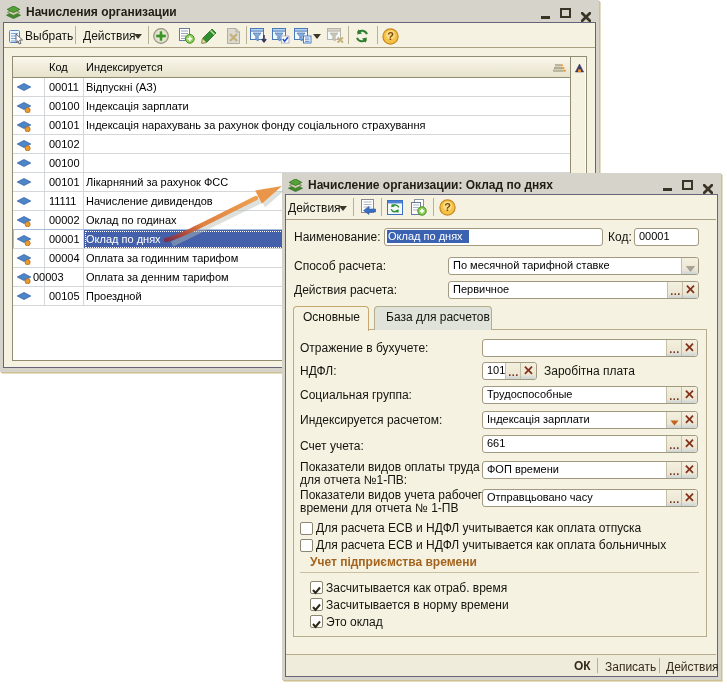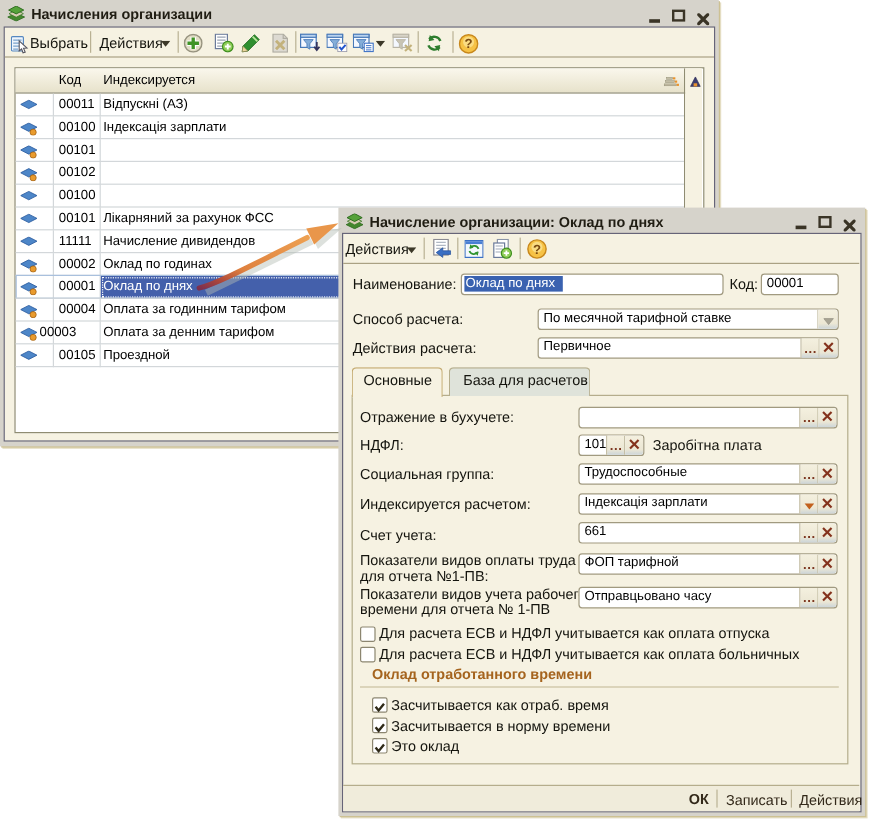--- a/index.html
+++ b/index.html
@@ -165,20 +165,21 @@
 <div class="rowline" style="left:0;top:18px;width:557px"></div>
 </div>
 <div class="ab" style="left:0;top:59px;width:557px;height:19px">
 <div class="ab" style="left:31px;top:0;width:1px;height:19px;background:#d3d7da"></div>
 <div class="ab" style="left:70px;top:0;width:1px;height:19px;background:#d3d7da"></div>
 <svg class="ab" style="left:4px;top:5px" width="15" height="11" viewBox="0 0 15 11">
           <path d="M7 0.5 L13.8 4 L7 7.5 L0.2 4 Z" fill="#4d86c8" stroke="#2b5c9e" stroke-width="0.7"></path>
           <circle cx="10.6" cy="8.2" r="2.6" fill="#e99b2e" stroke="#9a5a10" stroke-width="0.6"></circle>
         </svg>
 <div class="cell" style="left:36px;top:3px">00101</div>
+<div class="cell" style="left:73px;top:3px">Індексація нарахувань за рахунок фонду соціального страхування</div>
 <div class="rowline" style="left:0;top:18px;width:557px"></div>
 </div>
 <div class="ab" style="left:0;top:78px;width:557px;height:19px">
 <div class="ab" style="left:31px;top:0;width:1px;height:19px;background:#d3d7da"></div>
 <div class="ab" style="left:70px;top:0;width:1px;height:19px;background:#d3d7da"></div>
 <svg class="ab" style="left:4px;top:5px" width="15" height="11" viewBox="0 0 15 11">
           <path d="M7 0.5 L13.8 4 L7 7.5 L0.2 4 Z" fill="#4d86c8" stroke="#2b5c9e" stroke-width="0.7"></path>
           <circle cx="10.6" cy="8.2" r="2.6" fill="#e99b2e" stroke="#9a5a10" stroke-width="0.6"></circle>
         </svg>
 <div class="cell" style="left:36px;top:3px">00102</div>
@@ -401,21 +402,21 @@
       <div class="ftext" style="top:1px">661</div>
       <div class="fbtn" style="right:15px;width:15px">
         <div class="dots" style="margin-top:6px">...</div>
       </div>
       <div class="fbtn" style="right:0;width:15px;border-radius:0 3px 3px 0">
         <div class="xg">✕</div>
       </div>
     </div>
 <div class="lbl" style="left:300px;top:461px">Показатели видов оплаты труда<br>для отчета №1-ПВ:</div>
 <div class="fld" style="left:482px;top:461px;width:214px;height:16px">
-      <div class="ftext" style="top:1px">ФОП тарифной</div>
+      <div class="ftext" style="top:1px">ФОП времени</div>
       <div class="fbtn" style="right:15px;width:15px">
         <div class="dots" style="margin-top:6px">...</div>
       </div>
       <div class="fbtn" style="right:0;width:15px;border-radius:0 3px 3px 0">
         <div class="xg">✕</div>
       </div>
     </div>
 <div class="lbl" style="left:300px;top:489px">Показатели видов учета рабочего<br>времени для отчета № 1-ПВ</div>
 <div class="fld" style="left:482px;top:489px;width:214px;height:16px">
       <div class="ftext" style="top:1px">Отправцьовано часу</div>
@@ -423,21 +424,21 @@
         <div class="dots" style="margin-top:6px">...</div>
       </div>
       <div class="fbtn" style="right:0;width:15px;border-radius:0 3px 3px 0">
         <div class="xg">✕</div>
       </div>
     </div>
 <div class="cb" style="left:300px;top:522px"></div>
 <div class="lbl" style="left:316px;top:522px">Для расчета ЕСВ и НДФЛ учитывается как оплата отпуска</div>
 <div class="cb" style="left:300px;top:539px"></div>
 <div class="lbl" style="left:316px;top:539px">Для расчета ЕСВ и НДФЛ учитывается как оплата больничных</div>
-<div class="lbl bold" style="left:310px;top:556px;color:#a5641e;font-size:12px">Оклад отработанного времени</div>
+<div class="lbl bold" style="left:310px;top:556px;color:#a5641e;font-size:12px">Учет підприємства времени</div>
 <div class="ab" style="left:300px;top:572px;width:399px;height:1px;background:#c9c0a0"></div>
 <div class="cb" style="left:310px;top:581px"><svg width="11" height="11" viewBox="0 0 11 11" style="margin:0">
         <path d="M2 5 L4.5 8 L9 2.5" stroke="#2f2a18" stroke-width="2" fill="none"></path>
       </svg></div>
 <div class="lbl" style="left:326px;top:582px">Засчитывается как отраб. время</div>
 <div class="cb" style="left:310px;top:598px"><svg width="11" height="11" viewBox="0 0 11 11" style="margin:0">
         <path d="M2 5 L4.5 8 L9 2.5" stroke="#2f2a18" stroke-width="2" fill="none"></path>
       </svg></div>
 <div class="lbl" style="left:326px;top:599px">Засчитывается в норму времени</div>
 <div class="cb" style="left:310px;top:615px"><svg width="11" height="11" viewBox="0 0 11 11" style="margin:0">

